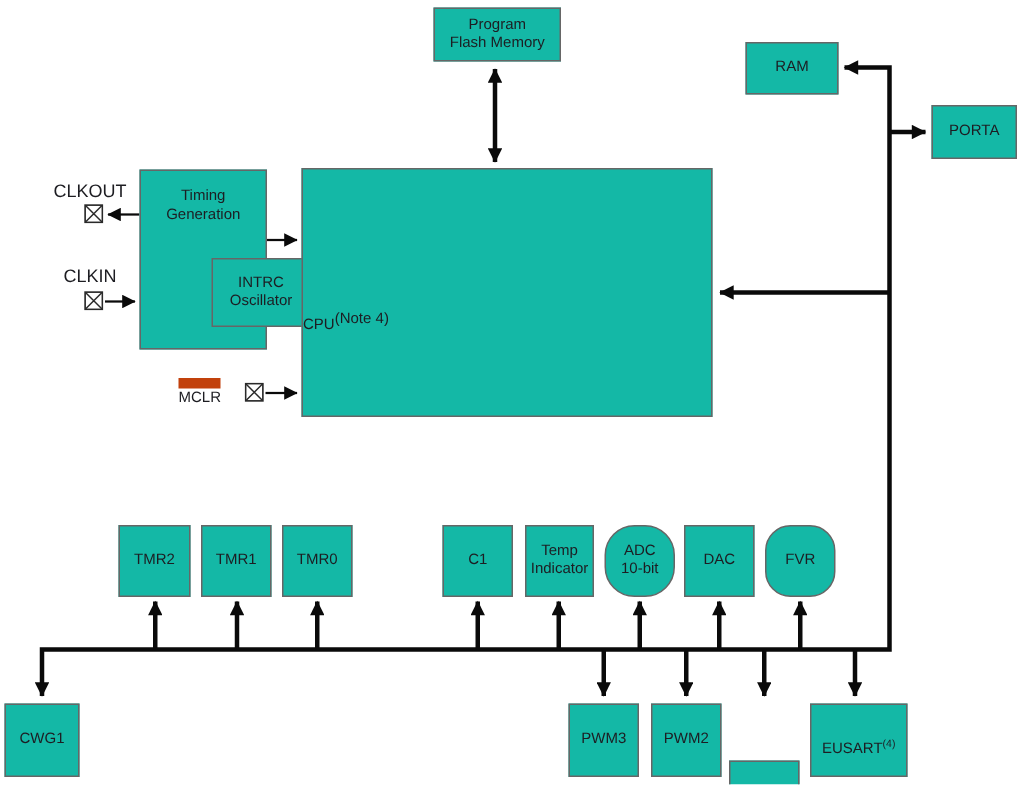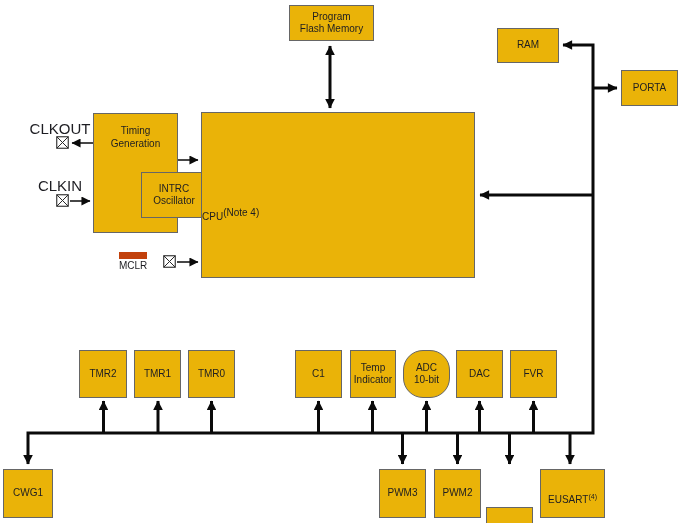--- a/index.html
+++ b/index.html
@@ -2,29 +2,29 @@
 <html><head>
 <meta charset="utf-8">
 <style>
   html,body{margin:0;padding:0;background:#ffffff;}
   #stage{
     position:relative;width:680px;height:523px;background:#ffffff;overflow:hidden;
     font-family:"Liberation Sans", sans-serif;color:#1d1d22;
   }
   #wires{position:absolute;left:0;top:0;width:680px;height:523px;}
   .box{
-    position:absolute;box-sizing:border-box;background:#eab308;
+    position:absolute;box-sizing:border-box;background:#14b8a6;
     border:1px solid #666666;display:flex;align-items:center;justify-content:center;
     text-align:center;font-size:10px;line-height:1.25;white-space:pre-line;
   }
   .cpu-box{flex-direction:row;justify-content:flex-start;}
   .cpu-title{margin-top:44px;}
   .cpu-note{margin-top:36px;}
   .timing-box{align-items:flex-start;padding-top:11px;}
-  .pinlabel{position:absolute;font-size:15px;text-align:center;}
+  .pinlabel{position:absolute;font-size:12px;text-align:center;}
   .pinlabel.left-col{left:20px;width:80px;}
   .mclr-label{position:absolute;left:119px;top:252px;font-size:10px;}
   .mclr-label span{border-top:7px solid #c2410c;padding-top:1px;display:inline-block;line-height:1.1;}
   .pin{position:absolute;width:13px;height:13px;}
   sup{font-size:7px;vertical-align:4px;letter-spacing:0;}
 </style>
 </head>
 <body>
 
 <div id="stage">
@@ -115,21 +115,21 @@
 
   <div class="box" style="left:79px;top:350px;width:48px;height:48px;">TMR2</div>
   <div class="box" style="left:134px;top:350px;width:47px;height:48px;">TMR1</div>
   <div class="box" style="left:188px;top:350px;width:47px;height:48px;">TMR0</div>
   <div class="box" style="left:295px;top:350px;width:47px;height:48px;">C1</div>
   <div class="box" style="left:350px;top:350px;width:46px;height:48px;">Temp
 Indicator</div>
   <div class="box" style="left:403px;top:350px;width:47px;height:48px;border-radius:20px;">ADC
 10-bit</div>
   <div class="box" style="left:456px;top:350px;width:47px;height:48px;">DAC</div>
-  <div class="box" style="left:510px;top:350px;width:47px;height:48px;">FVR</div>
+  <div class="box" style="left:510px;top:350px;width:47px;height:48px;border-radius:17px;">FVR</div>
 
   <div class="box" style="left:3px;top:469px;width:50px;height:49px;">CWG1</div>
   <div class="box" style="left:379px;top:469px;width:47px;height:49px;">PWM3</div>
   <div class="box" style="left:434px;top:469px;width:47px;height:49px;">PWM2</div>
   <div class="box" style="left:486px;top:469px;width:47px;height:49px;margin-top:38px;">PWM1</div>
   <div class="box" style="left:540px;top:469px;width:65px;height:49px;">
     <span>
       <span>EUSART</span><sup>(4)</sup>
     </span>
   </div>

